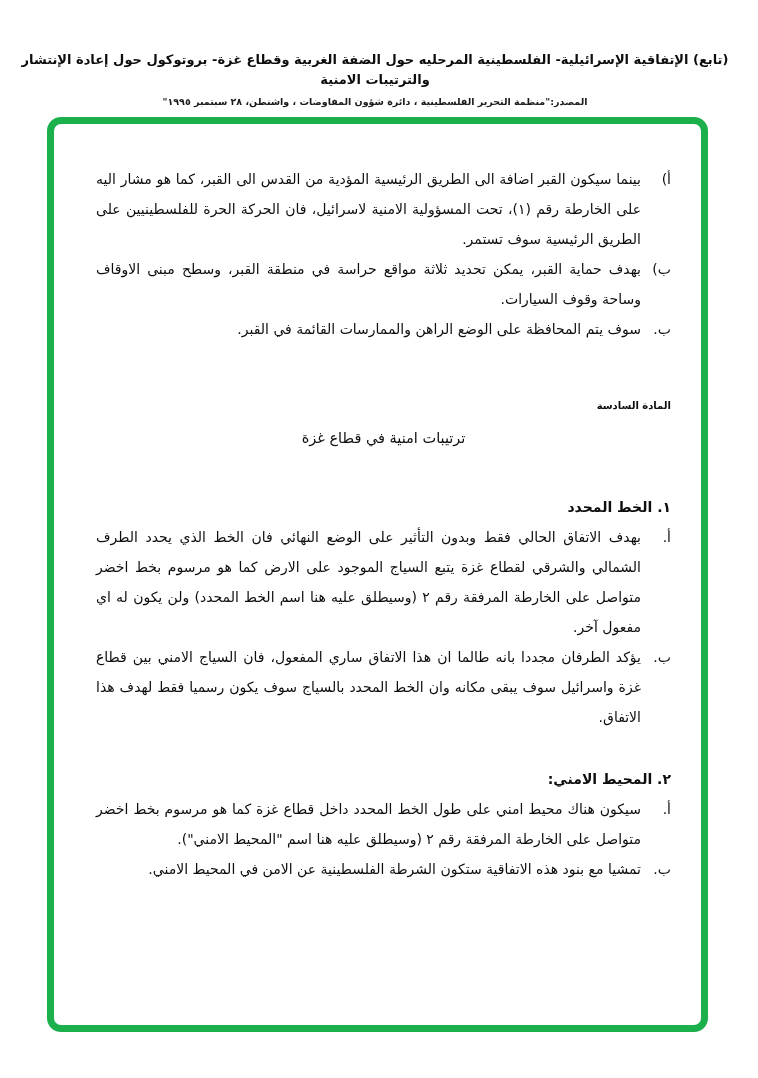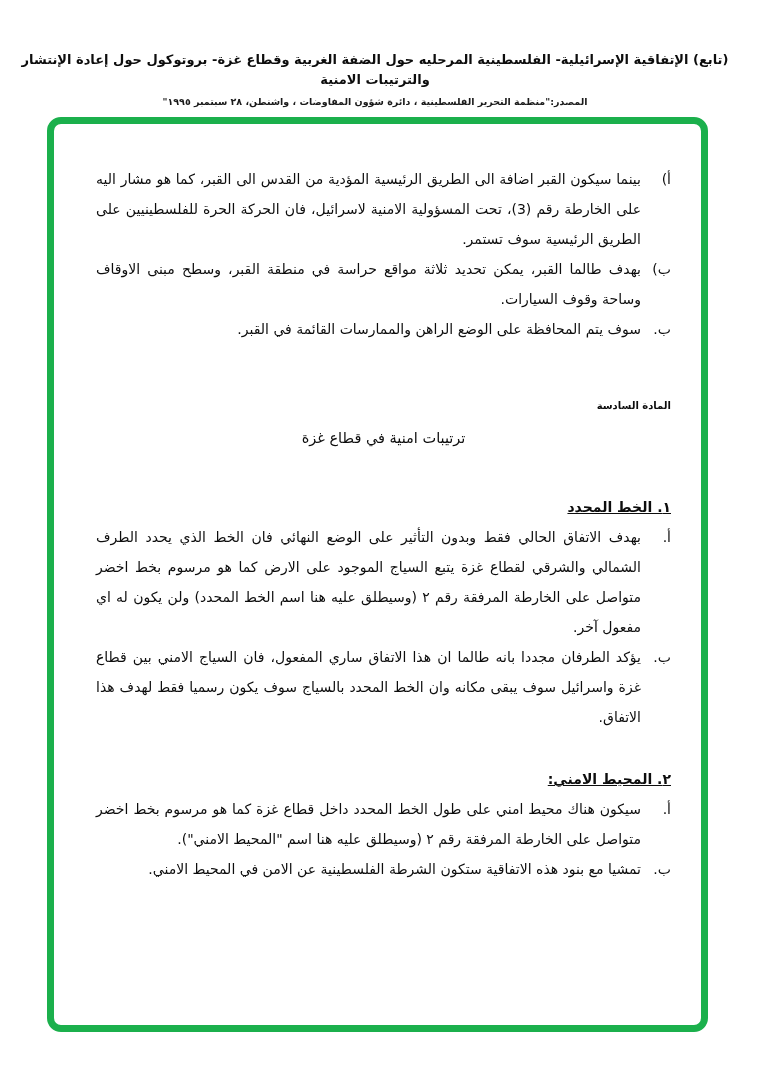--- a/index.html
+++ b/index.html
@@ -82,21 +82,20 @@
     font-size: 14.5px;
     line-height: 24px;
   }
 
   .section { margin-top: 0; }
   .section-1 { margin-top: 42px; }
   .section-2 { margin-top: 32px; }
   .section-heading {
     text-align: right;
     font-weight: bold;
-    text-decoration: underline;
     line-height: 30px;
   }
 
   
   .page-number {
     position: absolute;
     top: 1096px;
     left: 0;
     width: 100%;
     text-align: center;
@@ -113,25 +112,25 @@
   <div class="doc-header">
     <div class="doc-title">(تابع) الإتفاقية الإسرائيلية- الفلسطينية المرحليه حول الضفة الغربية وقطاع غزة- بروتوكول حول إعادة الإنتشار والترتيبات الامنية</div>
     <div class="doc-source">المصدر:"منظمة التحرير الفلسطينية ، دائرة شؤون المفاوضات ، واشنطن، ٢٨ سبتمبر ١٩٩٥"</div>
   </div>
 
   <div class="green-box">
     <div class="content">
 
       <div class="item">
         <span class="marker">أ)</span>
-        <span class="text">بينما سيكون القبر اضافة الى الطريق الرئيسية المؤدية من القدس الى القبر، كما هو مشار اليه على الخارطة رقم (3)، تحت المسؤولية الامنية لاسرائيل، فان الحركة الحرة للفلسطينيين على الطريق الرئيسية سوف تستمر.</span>
+        <span class="text">بينما سيكون القبر اضافة الى الطريق الرئيسية المؤدية من القدس الى القبر، كما هو مشار اليه على الخارطة رقم (١)، تحت المسؤولية الامنية لاسرائيل، فان الحركة الحرة للفلسطينيين على الطريق الرئيسية سوف تستمر.</span>
       </div>
       <div class="item">
         <span class="marker">ب)</span>
-        <span class="text">بهدف طالما القبر، يمكن تحديد ثلاثة مواقع حراسة في منطقة القبر، وسطح مبنى الاوقاف وساحة وقوف السيارات.</span>
+        <span class="text">بهدف حماية القبر، يمكن تحديد ثلاثة مواقع حراسة في منطقة القبر، وسطح مبنى الاوقاف وساحة وقوف السيارات.</span>
       </div>
       <div class="item">
         <span class="marker">ب.</span>
         <span class="text">سوف يتم المحافظة على الوضع الراهن والممارسات القائمة في القبر.</span>
       </div>
 
       <div class="article-title">المادة السادسة</div>
       <div class="article-subtitle">ترتيبات امنية في قطاع غزة</div>
 
       <div class="section section-1">

